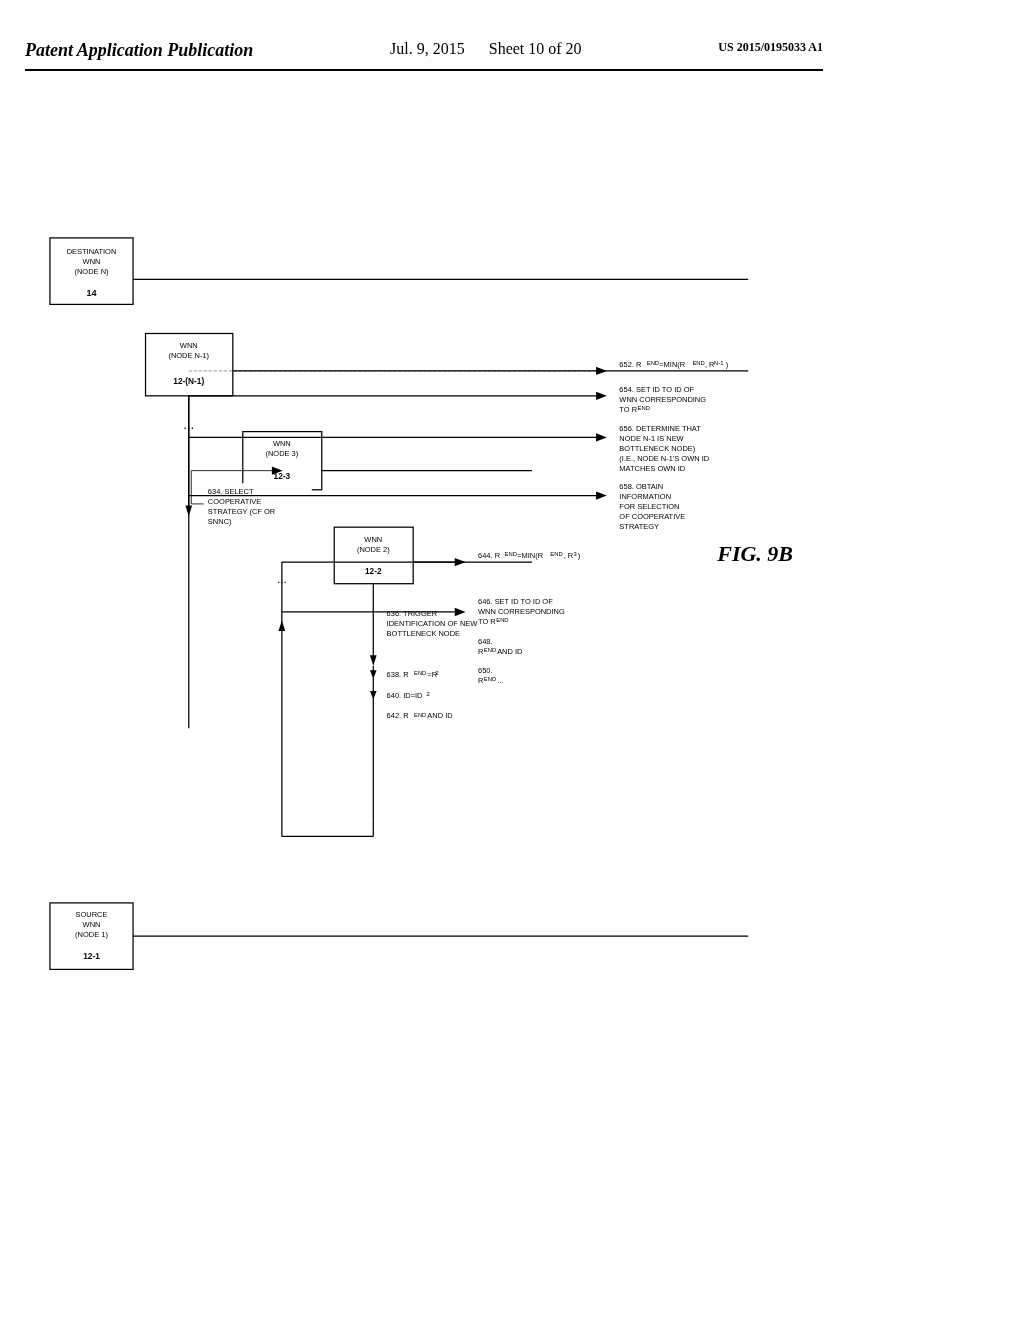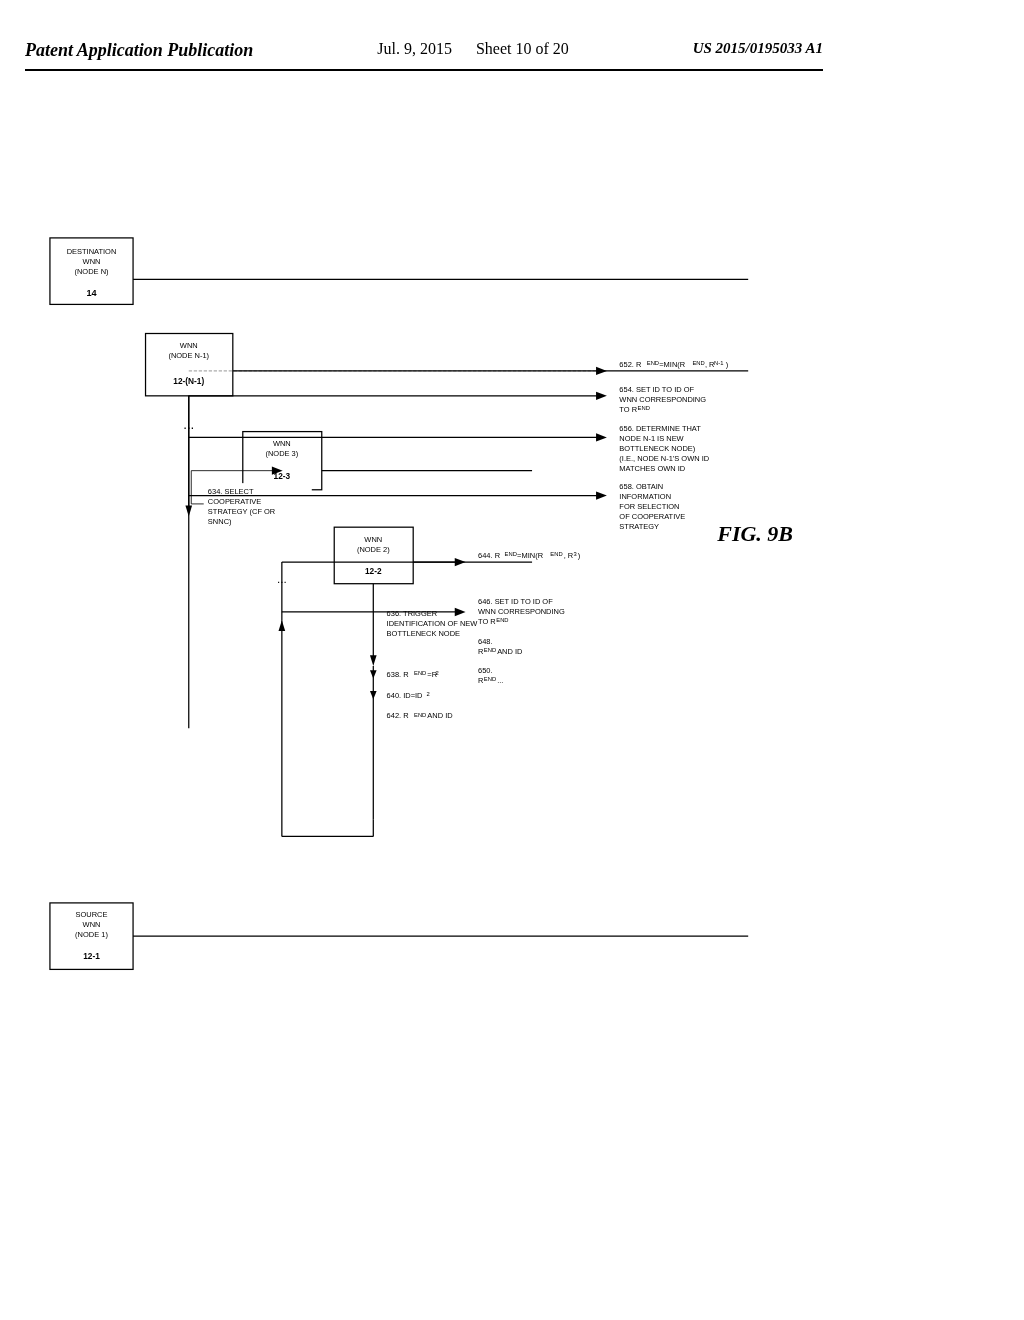--- a/index.html
+++ b/index.html
@@ -31,36 +31,35 @@
     .header-left {
       font-size: 18px;
       font-weight: bold;
       font-style: italic;
     }
     .header-center {
       font-size: 16px;
       text-align: right;
     }
     .header-right {
-      font-size: 15px;
+      font-size: 12px;
       font-weight: bold;
-      font-style: italic;
     }
 
     
     .diagram-area {
       position: relative;
       width: 100%;
       height: 1150px;
     }
 
     .fig-label {
       position: absolute;
       right: 30px;
-      top: 430px;
+      top: 450px;
       font-size: 22px;
       font-weight: bold;
       font-style: italic;
     }
 
     
     .main-svg {
       position: absolute;
       top: 0;
       left: 0;

